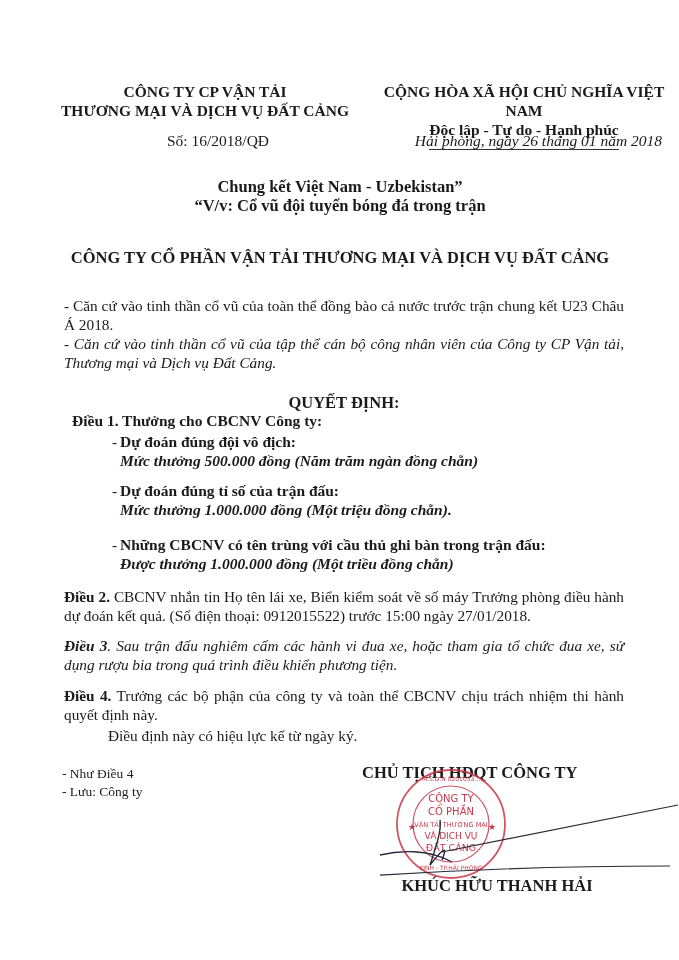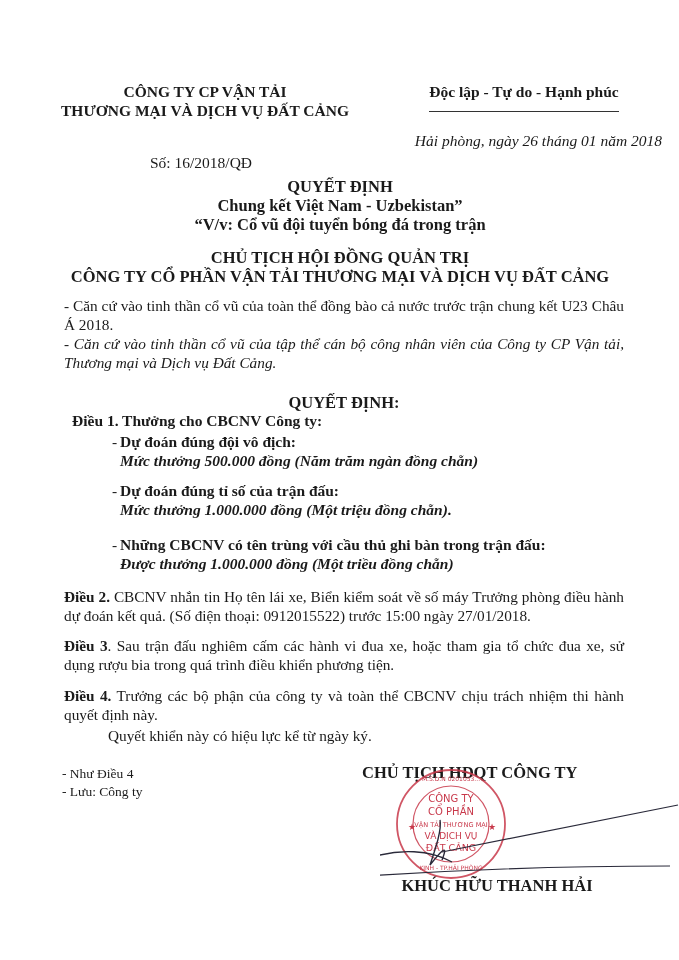--- a/index.html
+++ b/index.html
@@ -8,21 +8,21 @@
       font-family: "Liberation Serif", "DejaVu Serif", serif;
       color: #1a1a1a;
     }
     .abs { position: absolute; }
     .b { font-weight: bold; }
     .i { font-style: italic; }
     .c { text-align: center; }
     .hdr-left { left: 60px; top: 82px; width: 290px; font-size: 15.5px; line-height: 19px; }
     .hdr-right { left: 378px; top: 82px; width: 292px; font-size: 15.5px; line-height: 19px; }
     .motto { display: inline-block; border-bottom: 1px solid #333; padding-bottom: 10px; }
-    .so { left: 56px; top: 132px; width: 290px; font-size: 15.5px; margin-top: 22px; }
+    .so { left: 73px; top: 132px; width: 290px; font-size: 15.5px; }
     .date { left: 378px; top: 132px; width: 292px; font-size: 15.5px; text-align: right; padding-right: 8px; box-sizing: border-box; }
     .title-block { left: 100px; top: 177px; width: 480px; font-size: 16.5px; line-height: 19px; }
     .board-block { left: 40px; top: 225px; width: 600px; font-size: 16.5px; line-height: 19px; }
     .para { left: 64px; width: 560px; font-size: 15.3px; line-height: 19px; text-align: justify; }
     .decide { left: 64px; top: 391px; width: 560px; font-size: 16.5px; }
     .item { left: 112px; width: 520px; font-size: 15.5px; line-height: 19px; }
     .item .dash { position: absolute; left: 0; width: 20px; }
     .item .txt { margin-left: 8px; }
     .recv { left: 62px; top: 765px; width: 200px; font-size: 13.5px; line-height: 18px; }
     .recv .head { margin-left: 28px; }
@@ -34,32 +34,31 @@
 </head>
 <body>
 
 <div class="abs hdr-left c b">
   <div>CÔNG TY CP VẬN TẢI</div>
   <div>THƯƠNG MẠI VÀ DỊCH VỤ ĐẤT CẢNG</div>
 </div>
 <div class="abs so c">Số: 16/2018/QĐ</div>
 
 <div class="abs hdr-right c b">
+  <div>CỘNG HÒA XÃ HỘI CHỦ NGHĨA VIỆT NAM</div>
   <div><span class="motto">Độc lập - Tự do - Hạnh phúc</span></div>
 </div>
 <div class="abs date i">Hải phòng, ngày 26 tháng 01 năm 2018</div>
 
 <div class="abs title-block c b">
-  <div>QUYẾT ĐỊNH</div>
   <div>Chung kết Việt Nam - Uzbekistan”</div>
   <div>“V/v: Cổ vũ đội tuyển bóng đá trong trận</div>
 </div>
 
 <div class="abs board-block c b" style="top:248px;">
-  <div>CHỦ TỊCH HỘI ĐỒNG QUẢN TRỊ</div>
   <div>CÔNG TY CỔ PHẦN VẬN TẢI THƯƠNG MẠI VÀ DỊCH VỤ ĐẤT CẢNG</div>
 </div>
 
 <div class="abs para" style="top:296px;">-  Căn cứ vào tinh thần cổ vũ của toàn thể đồng bào cả nước trước trận chung kết U23 Châu Á 2018.</div>
 <div class="abs para" style="top:334px;font-style:italic;">- Căn cứ vào tinh thần cổ vũ của tập thể cán bộ công nhân viên của Công ty CP Vận tải, Thương mại và Dịch vụ Đất Cảng.</div>
 
 <div class="abs decide c b" style="top:393px;">QUYẾT ĐỊNH:</div>
 
 <div class="abs b" style="left:72px; top:412px; font-size:15.5px;">Điều 1. Thưởng cho CBCNV Công ty:</div>
 
@@ -78,28 +77,28 @@
 <div class="abs item" style="top:535px;">
   <span class="dash">-</span>
   <div class="txt b">Những CBCNV có tên trùng với cầu thủ ghi bàn trong trận đấu:</div>
   <div class="txt b i">Được thưởng 1.000.000 đồng (Một triều đồng chẵn)</div>
 </div>
 
 <div class="abs para" style="top:587px;">
   <span class="b">Điều 2.</span><span> CBCNV nhắn tin Họ tên lái xe, Biển kiểm soát về số máy Trưởng phòng điều hành dự đoán kết quả. (Số điện thoại: 0912015522) trước 15:00 ngày 27/01/2018.</span>
 </div>
 
-<div class="abs para" style="top:636px;">
+<div class="abs para" style="top:636px;font-style:italic;">
   <span class="b">Điều 3</span><span>. Sau trận đấu nghiêm cấm các hành vi đua xe, hoặc tham gia tổ chức đua xe, sử dụng rượu bia trong quá trình điều khiển phương tiện.</span>
 </div>
 
 <div class="abs para" style="top:686px;">
   <span class="b">Điều 4.</span><span> Trưởng các bộ phận của công ty và toàn thể CBCNV chịu trách nhiệm thi hành quyết định này.</span>
 </div>
-<div class="abs para" style="top:726px; left:108px; width:500px;">Quyết khiển này có hiệu lực kể từ ngày ký.</div>
+<div class="abs para" style="top:726px; left:108px; width:500px;">Điều định này có hiệu lực kể từ ngày ký.</div>
 
 <div class="abs recv">
   <div>- Như Điều 4</div>
   <div>- Lưu: Công ty</div>
 </div>
 
 <div class="abs sign-title b">CHỦ TỊCH HĐQT CÔNG TY</div>
 
 <div class="abs stamp">
   <svg width="112" height="112" viewBox="0 0 112 112">

